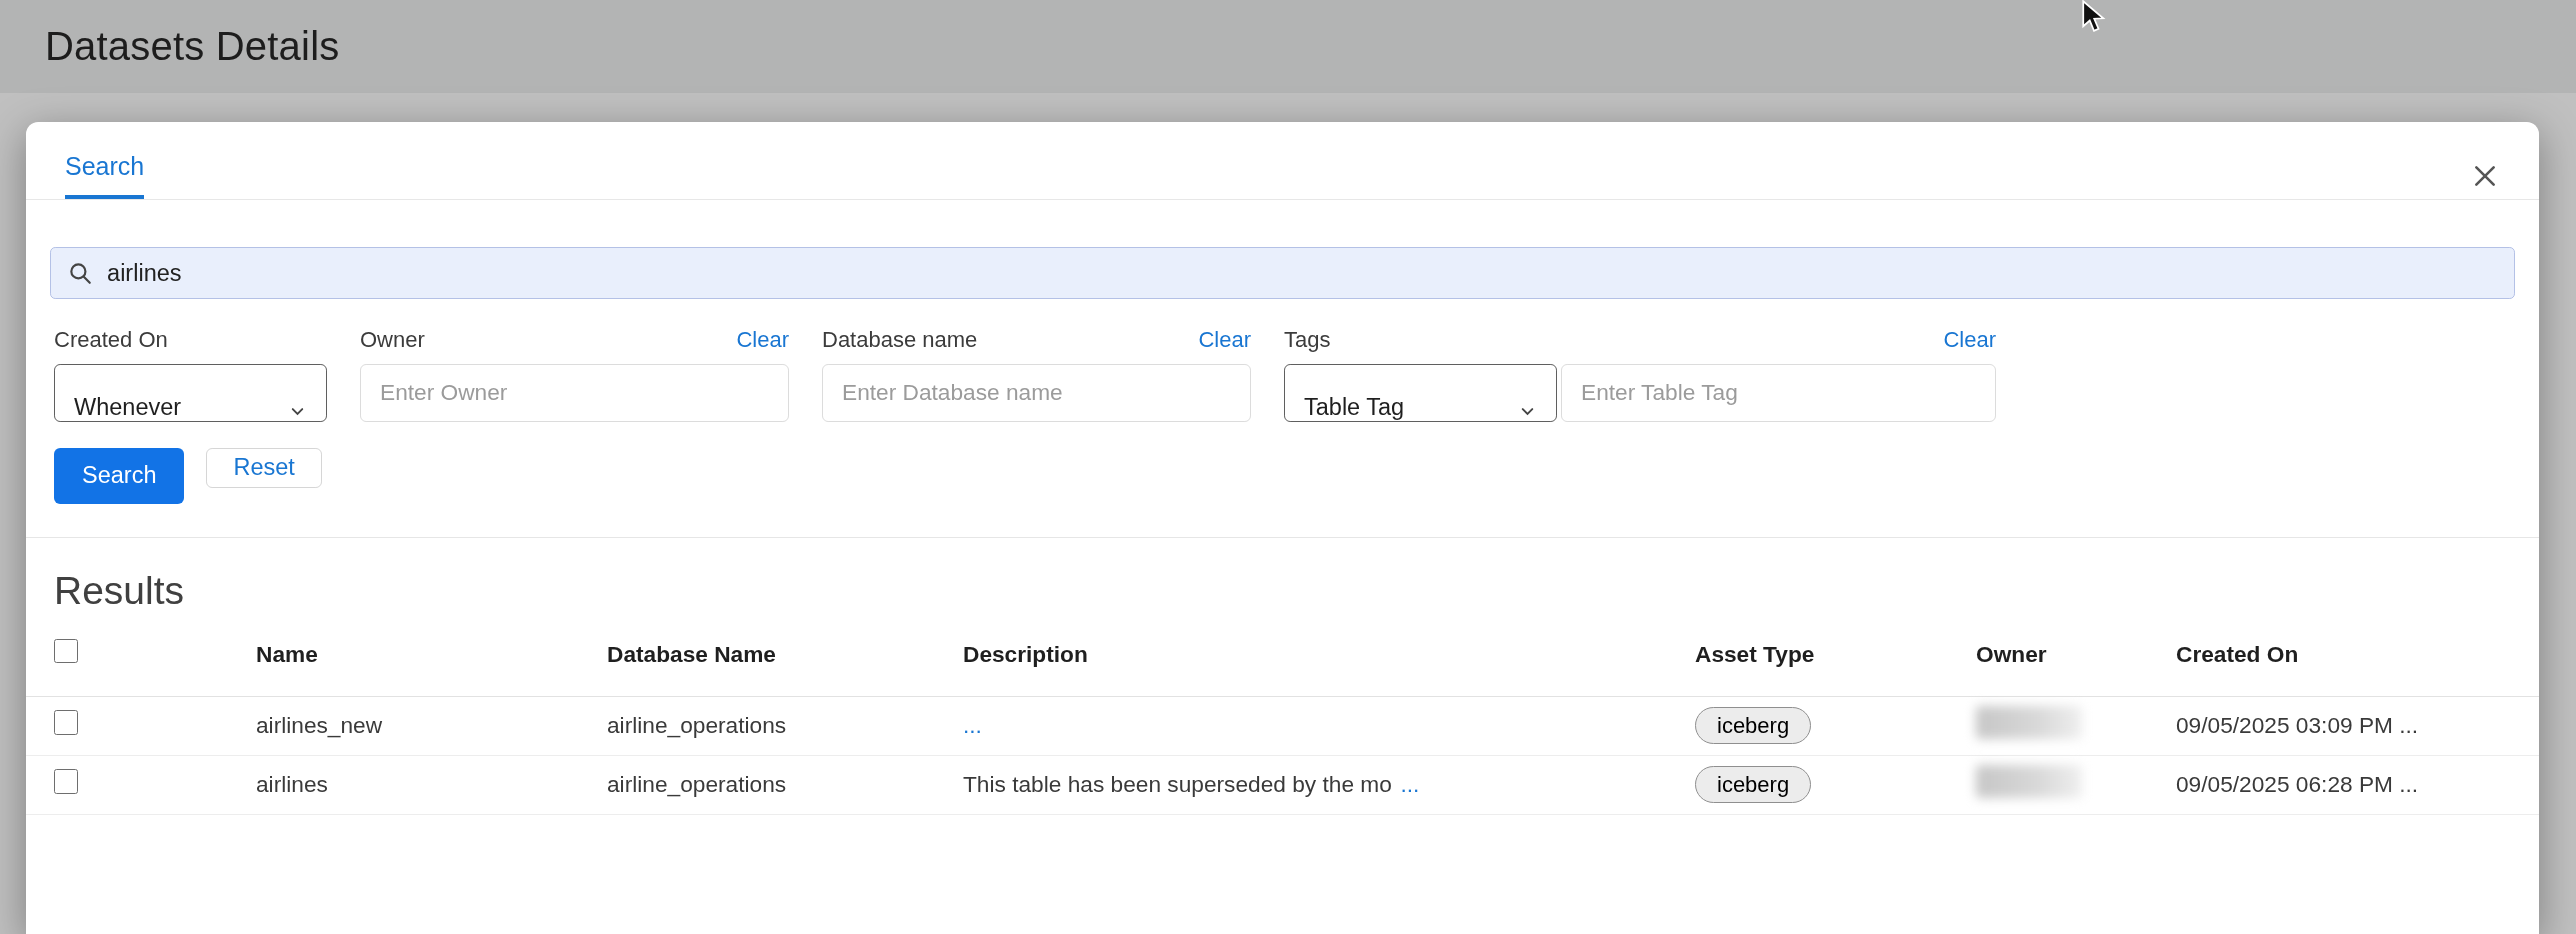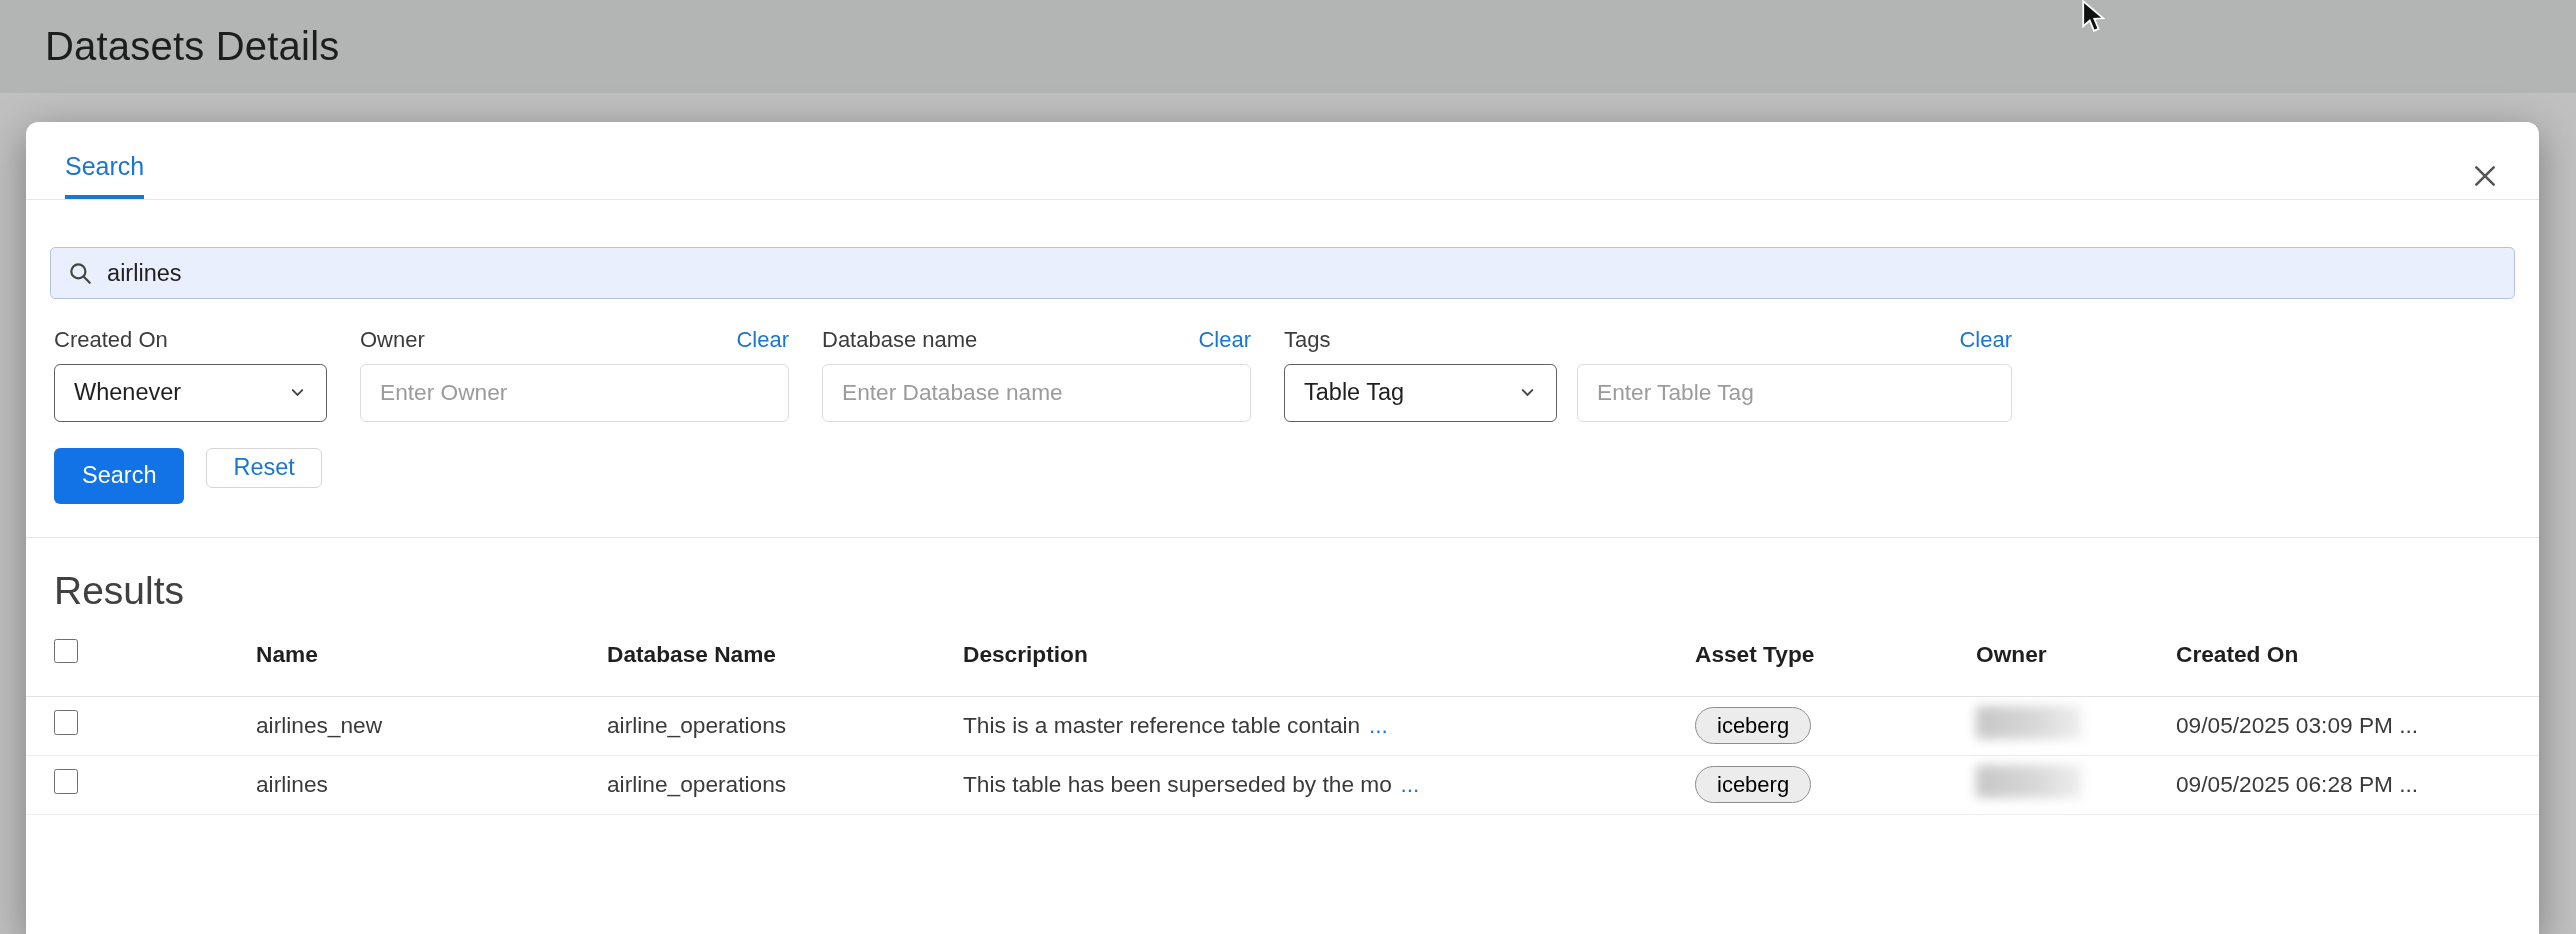--- a/index.html
+++ b/index.html
@@ -83,38 +83,38 @@
   .fcol-label-row {
     display: flex; justify-content: space-between; align-items: flex-end;
     height: 28px; margin-bottom: 10.5px;
   }
   .flabel { font-size: 22px; color: #3c3c3c; }
   .clear-link { font-size: 22px; color: #1976d2; cursor: pointer; }
 
   .select-box {
     height: 58px; border: 0.9px solid #5f5f5f; border-radius: 6.1px;
     background: #fff;
-    display: flex; align-items: center; justify-content: space-between;
+    display: flex; align-items: flex-end; justify-content: space-between;
     padding: 0 19px 0 19px;
     font-size: 23.5px; color: #1f1f1f;
     cursor: pointer;
   }
   .text-field {
     height: 58px; border: 0.9px solid #dcdcdc; border-radius: 6.1px;
     padding: 0 19px;
     font-family: "Liberation Sans", sans-serif;
     font-size: 22.7px; color: #222;
     outline: none; background: #fff;
   }
   .text-field::placeholder { color: #9b9b9b; }
 
   .w-select { width: 273px; }
   .w-owner  { width: 429px; }
   .w-db     { width: 429px; }
-  .tags-controls { display: flex; gap: 20px; }
+  .tags-controls { display: flex; gap: 4px; }
   .w-tagselect { width: 273px; }
   .w-taginput  { width: 435px; }
 
   
   .actions {
     display: flex; gap: 22px;
     margin: 26px 28px 0 28px;
   }
   .btn-primary {
     height: 56px; padding: 0 28px;
@@ -278,21 +278,20 @@
       <div>Asset Type</div>
       <div>Owner</div>
       <div>Created On</div>
     </div>
 
     <div class="grid-row trow">
       <div><input type="checkbox" class="cb" style=""></div>
       <div>airlines_new</div>
       <div>airline_operations</div>
       <div class="desc-cell">
-        <span>This is a master reference table contain</span>
         <span class="more-link">...</span>
       </div>
       <div><span class="pill">iceberg</span></div>
       <div><span class="redacted" style="display:inline-block"></span></div>
       <div>09/05/2025 03:09 PM ...</div>
     </div>
 
     <div class="grid-row trow">
       <div><input type="checkbox" class="cb" style=""></div>
       <div>airlines</div>

